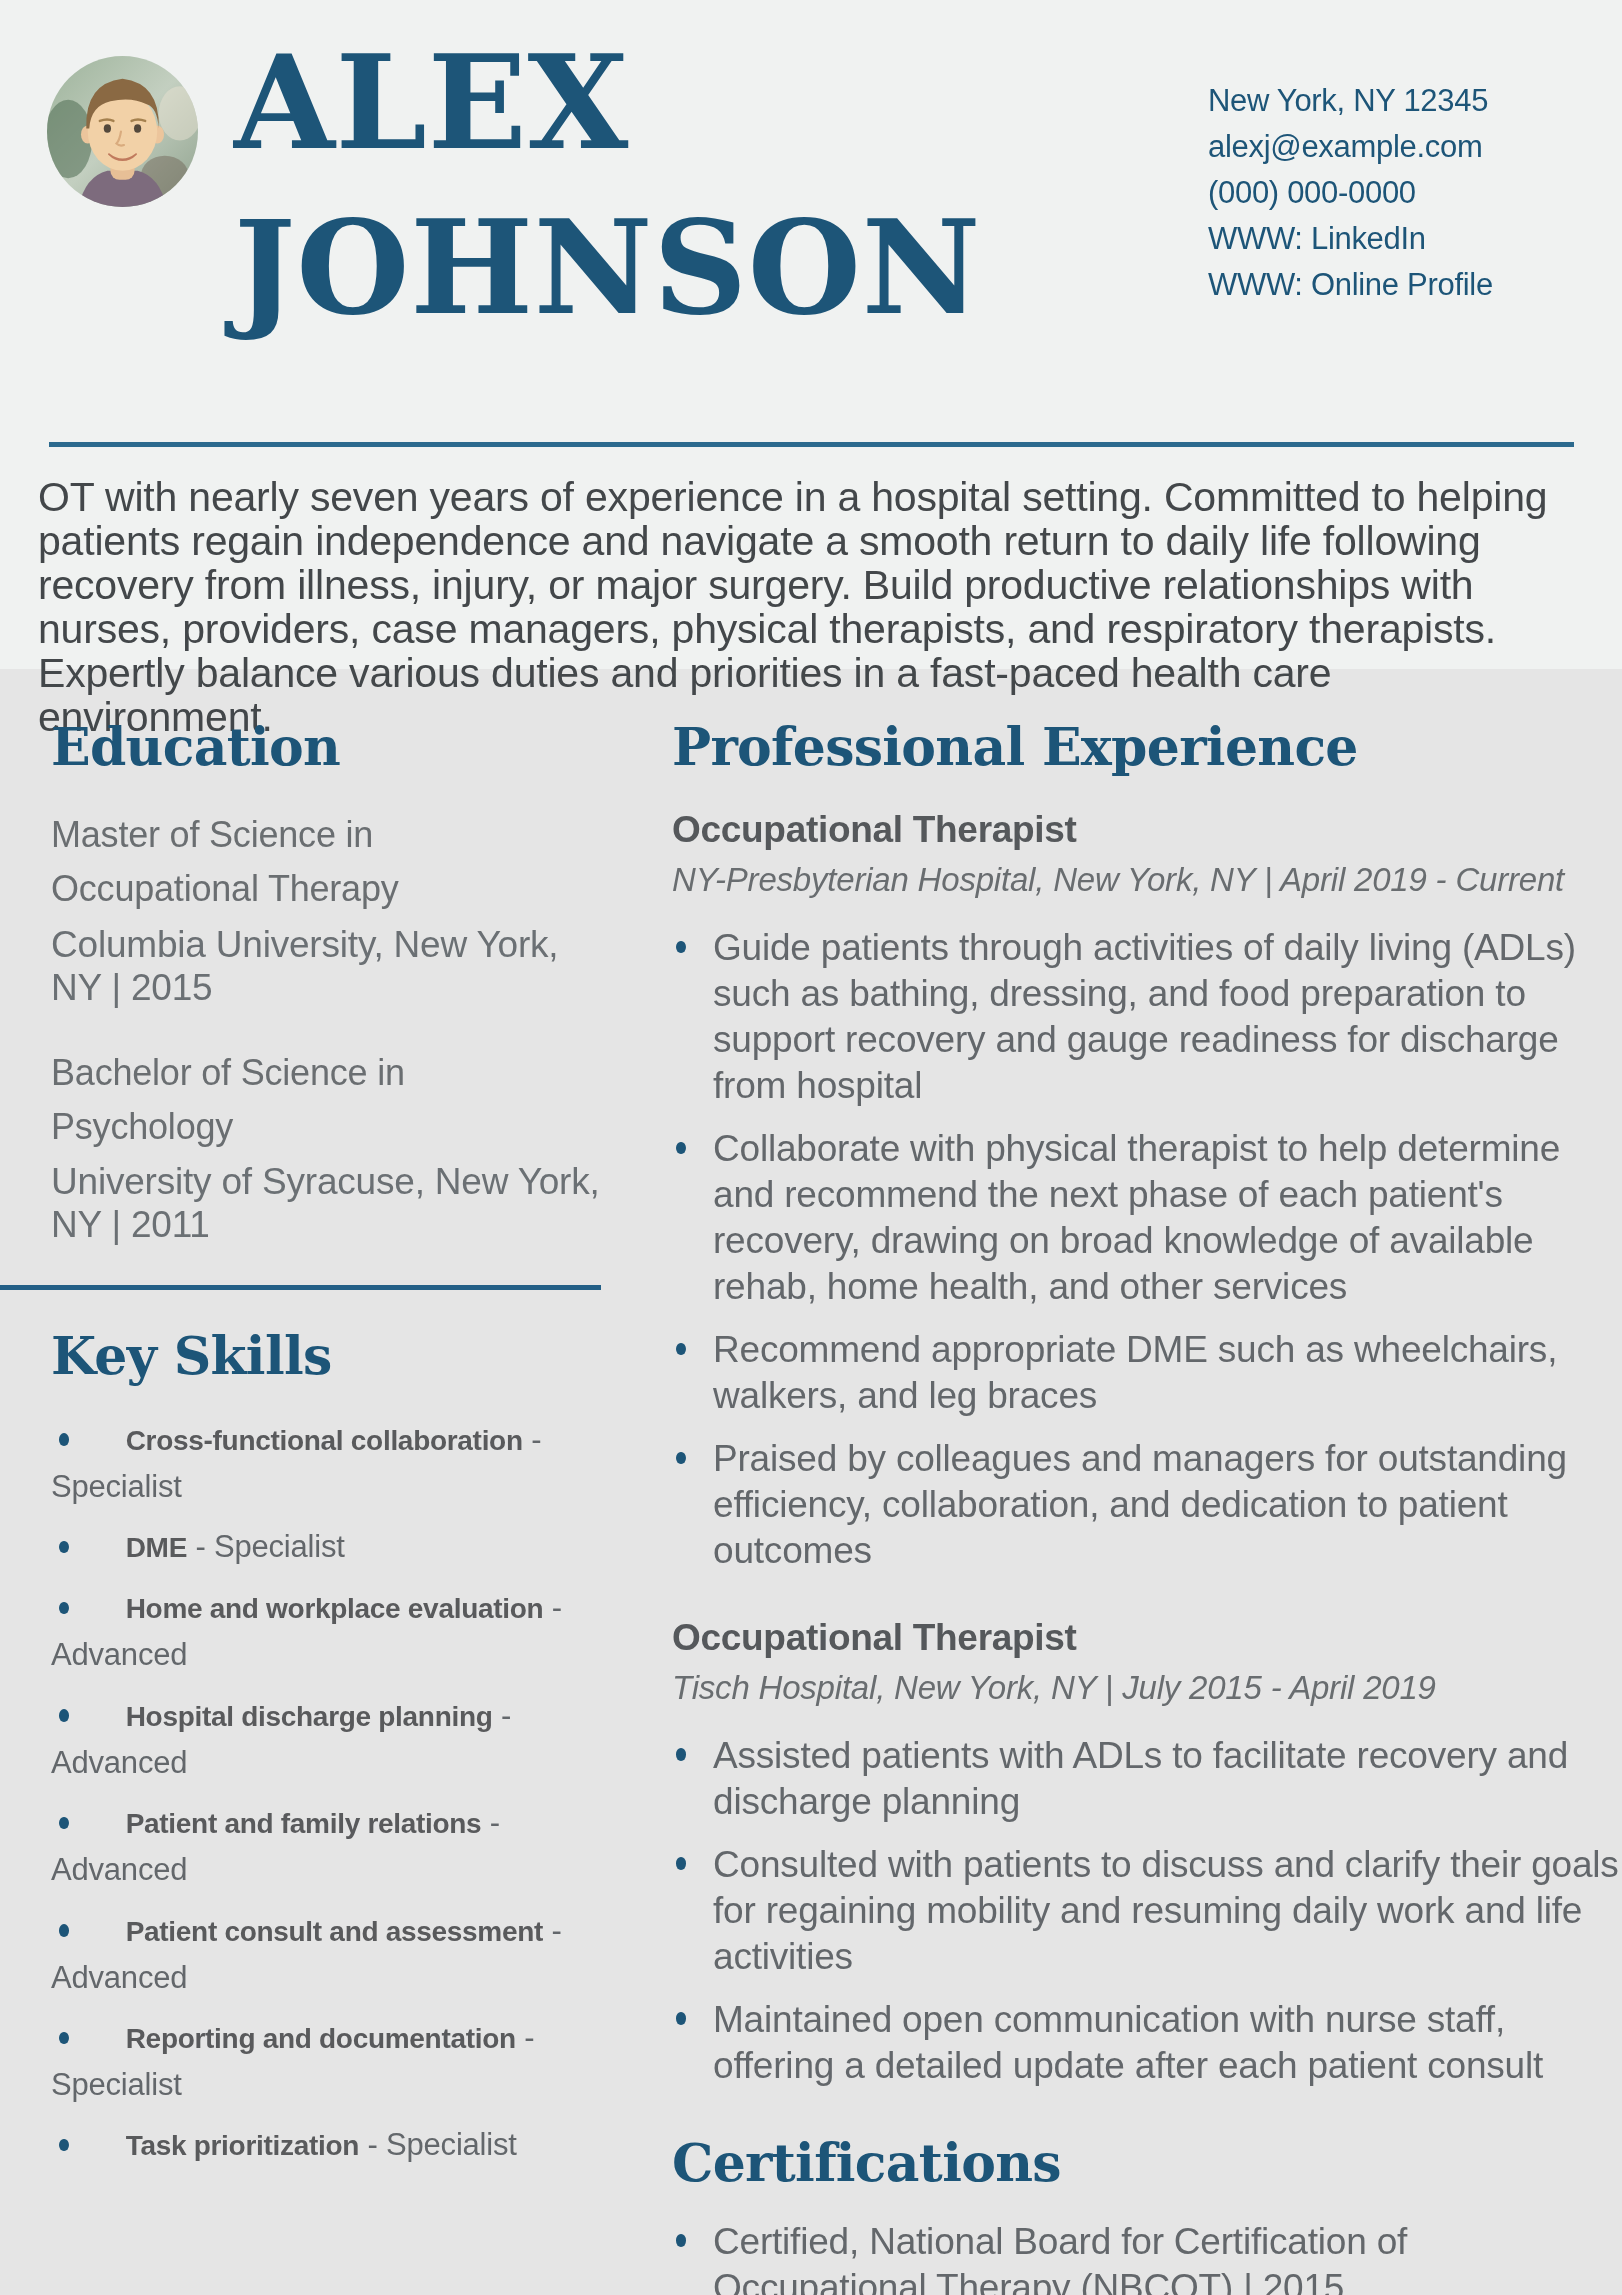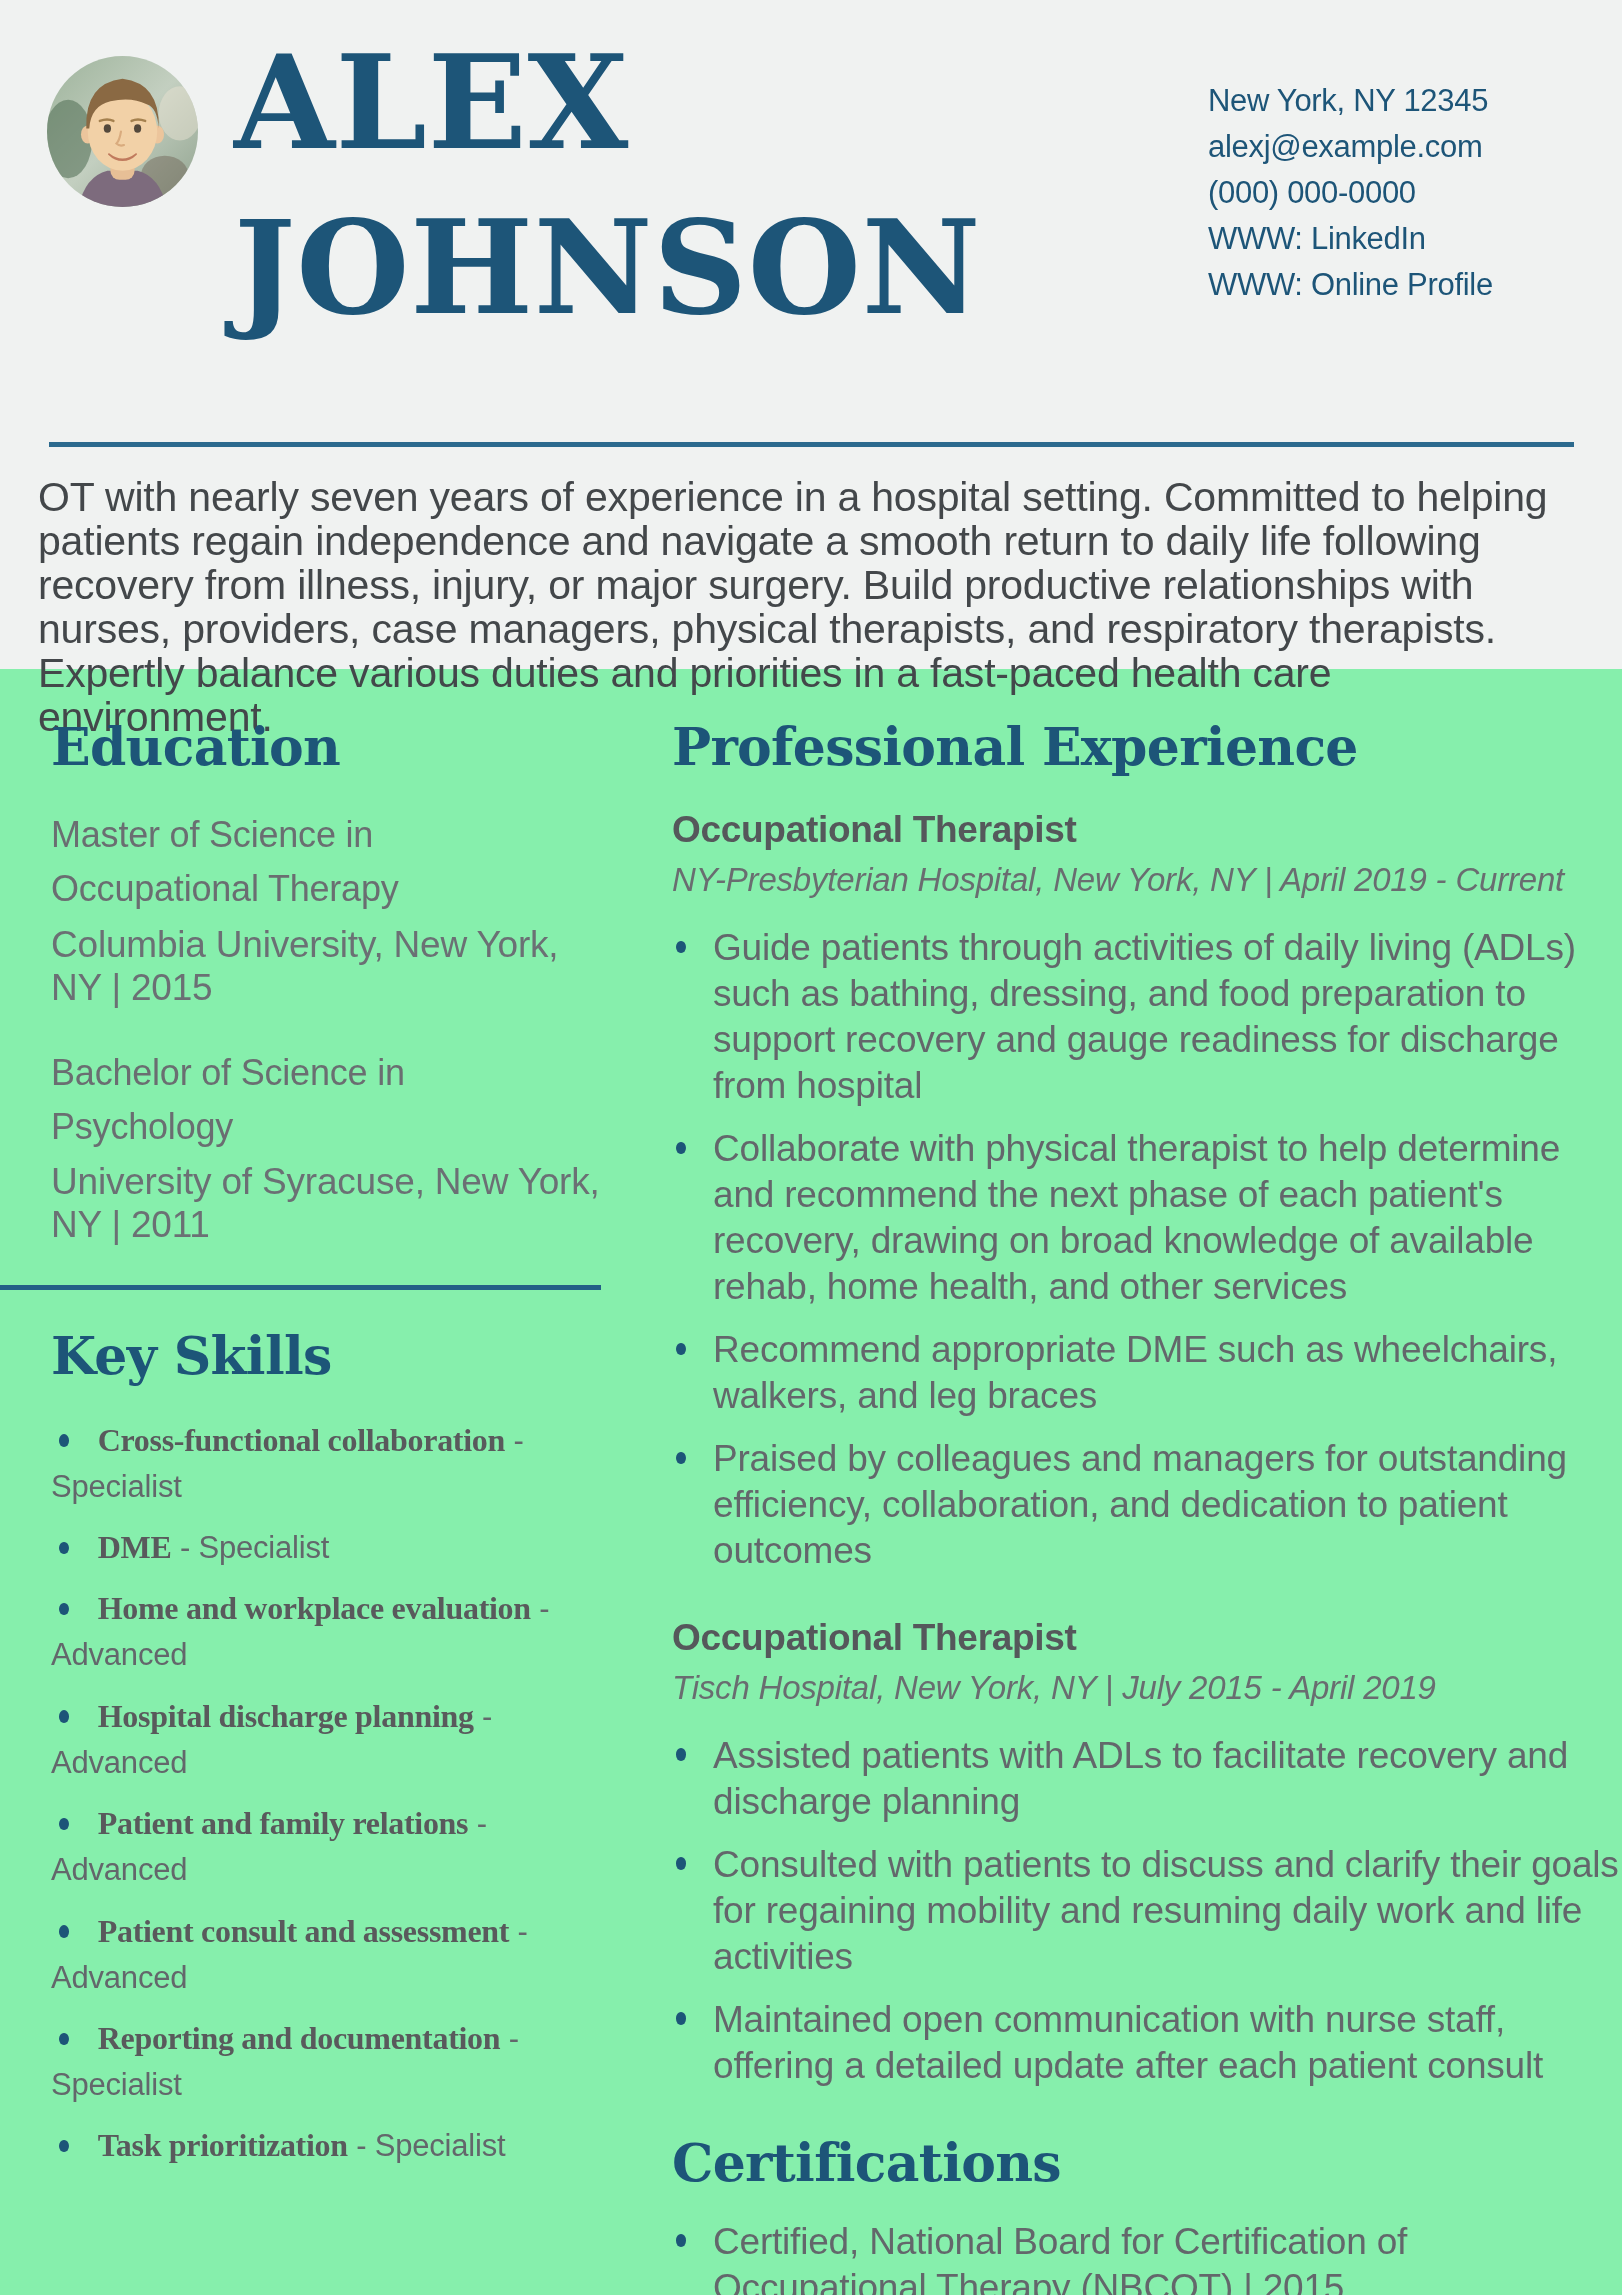--- a/index.html
+++ b/index.html
@@ -1,17 +1,17 @@
 <!DOCTYPE html>
 <html style="--accent: #1d5578; --line: #2c6a8e; --line2: #235f86; --header-bg: #f0f2f1; --text-dark: #43474a; --text-body: #63676b;font-size:10.5px"><head>
 <meta charset="utf-8">
 <style>
   html,body { margin:0; padding:0; background:#ffffff; }
   .page {
-    position:relative; width:1622px; height:2295px; background:#86efac;
+    position:relative; width:1622px; height:2295px; background:#e5e5e5;
     overflow:hidden; font-family:"Liberation Sans", sans-serif;
   }
   
   .header {
     position:absolute; left:0; top:0; width:1622px; height:669px;
     background:var(--header-bg,#f0f2f1);
   }
   .avatar {
     position:absolute; left:47px; top:56px; width:151px; height:151px;
     border-radius:50%; overflow:hidden;
@@ -62,22 +62,22 @@
   .col-left h2.skills-title { margin-top:34px; }
   .skill {
     font-size:31px; line-height:46px; margin-bottom:14.4px;
     color:var(--text-body,#63676b); letter-spacing:-0.2px;
   }
   .dot {
     display:inline-block; width:9.8px; height:12.4px; border-radius:50%;
     background:var(--accent,#1d5578); margin:0 29px 0 7.9px; transform:translateY(-3.9px);
   }
   .skill-name {
-    font-family:Liberation Serif, serif; font-weight:bold;
-    font-size:32px; color:#595a5c; letter-spacing:-0.3px;
+    font-family:Liberation Sans, sans-serif; font-weight:bold;
+    font-size:28px; color:#595a5c; letter-spacing:-0.3px;margin-left:28px;
   }
   
   .job { margin-bottom:42px; }
   .job-title {
     margin:0; font-size:37px; line-height:43px; font-weight:bold;
     color:#55585b; letter-spacing:-0.3px;
   }
   .employer {
     font-style:italic; font-size:33px; line-height:41px; margin-top:7.9px;
     color:#696d70; letter-spacing:-0.2px;

